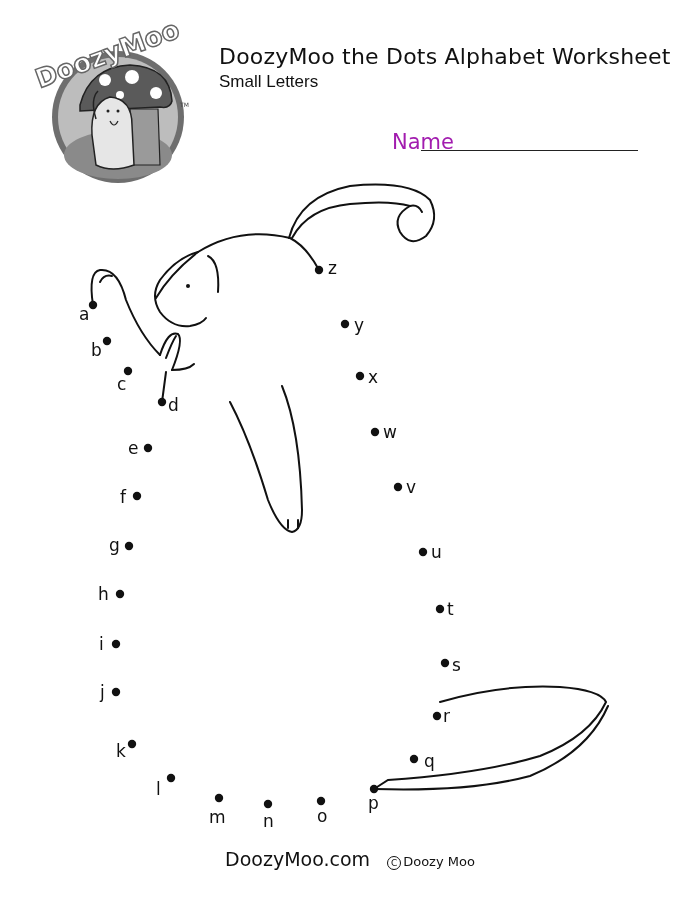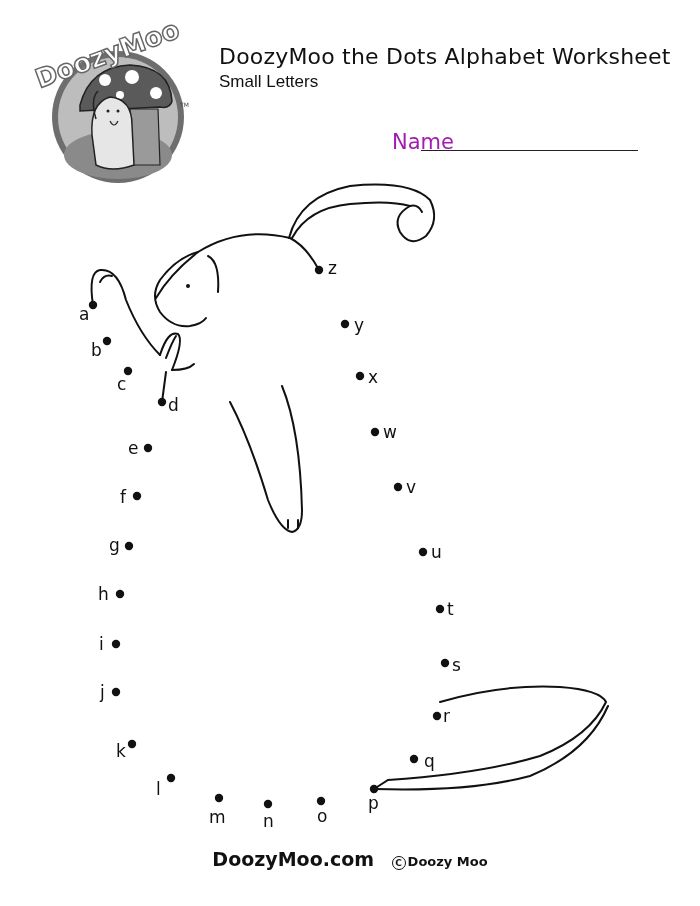--- a/index.html
+++ b/index.html
@@ -4,21 +4,21 @@
 <style>
   html, body { margin:0; padding:0; background:#ffffff; }
   body { width:700px; height:906px; position:relative; overflow:hidden; font-family:"DejaVu Sans", sans-serif; color:#111; }
   .logo { position:absolute; left:20px; top:15px; width:185px; height:170px; }
   .title { position:absolute; left:219px; top:44px; font-size:22px; color:#111; font-family:"DejaVu Sans", sans-serif; letter-spacing:0.2px; }
   .subtitle { position:absolute; left:219px; top:72px; font-size:17px; color:#111; font-family:"Liberation Sans", sans-serif; }
   .name-label { position:absolute; left:350px; top:130px; font-size:21px; color:#a21caf;margin-left:42px; }
   .name-line { position:absolute; left:421px; top:150px; width:217px; height:0; border-bottom:1.5px solid #222; }
   .drawing { position:absolute; left:0; top:0; width:700px; height:906px; }
   .dot-label { font-family:"DejaVu Sans", sans-serif; font-size:17px; fill:#111; }
-  .footer { position:absolute; left:0; top:848px; width:700px; text-align:center;font-weight:bold; }
+  .footer { position:absolute; left:0; top:848px; width:700px; text-align:center; }
   .footer-site { font-size:19px; color:#111; margin-right:12px; }
   .footer-copy { font-size:13px; color:#111; }
   .copy-icon { display:inline-block; width:12px; height:12px; border:1.2px solid #111; border-radius:50%; font-size:9px; line-height:12px; text-align:center; vertical-align:middle; margin-right:2px; }
 </style>
 </head>
 <body>
 
 <svg class="logo" viewBox="0 0 185 170">
   <circle cx="98" cy="102" r="66" fill="#6e6e6e"></circle>
   <circle cx="98" cy="102" r="60" fill="#bdbdbd"></circle>

